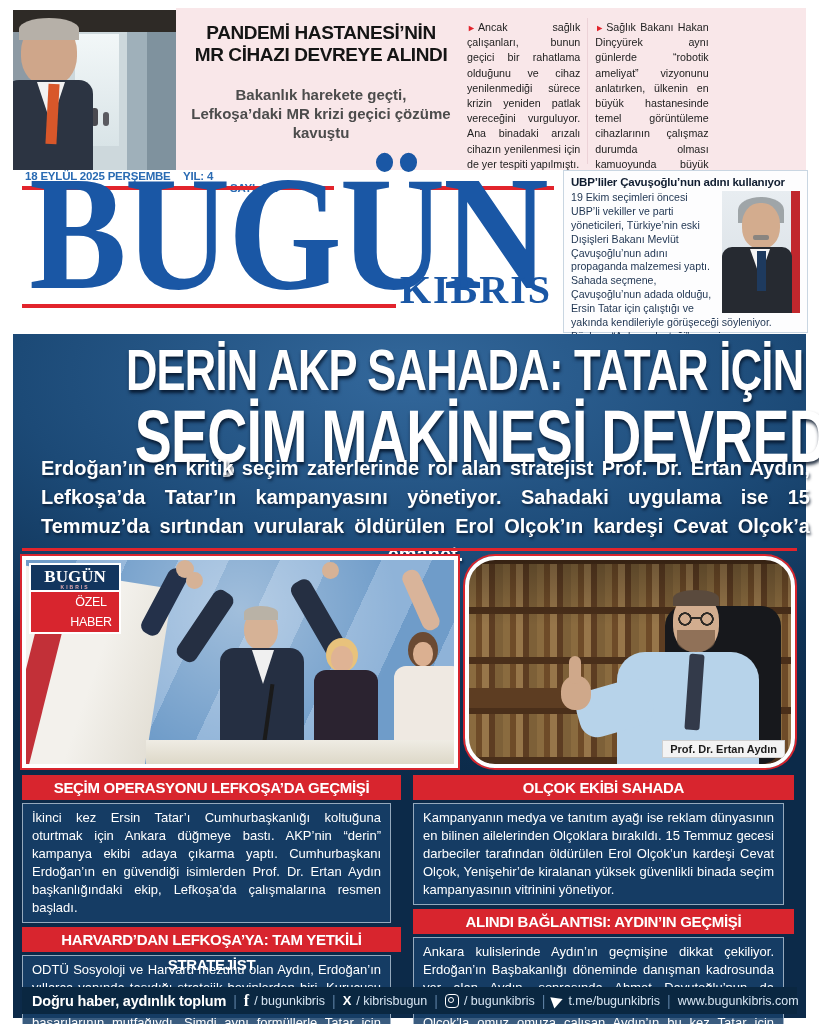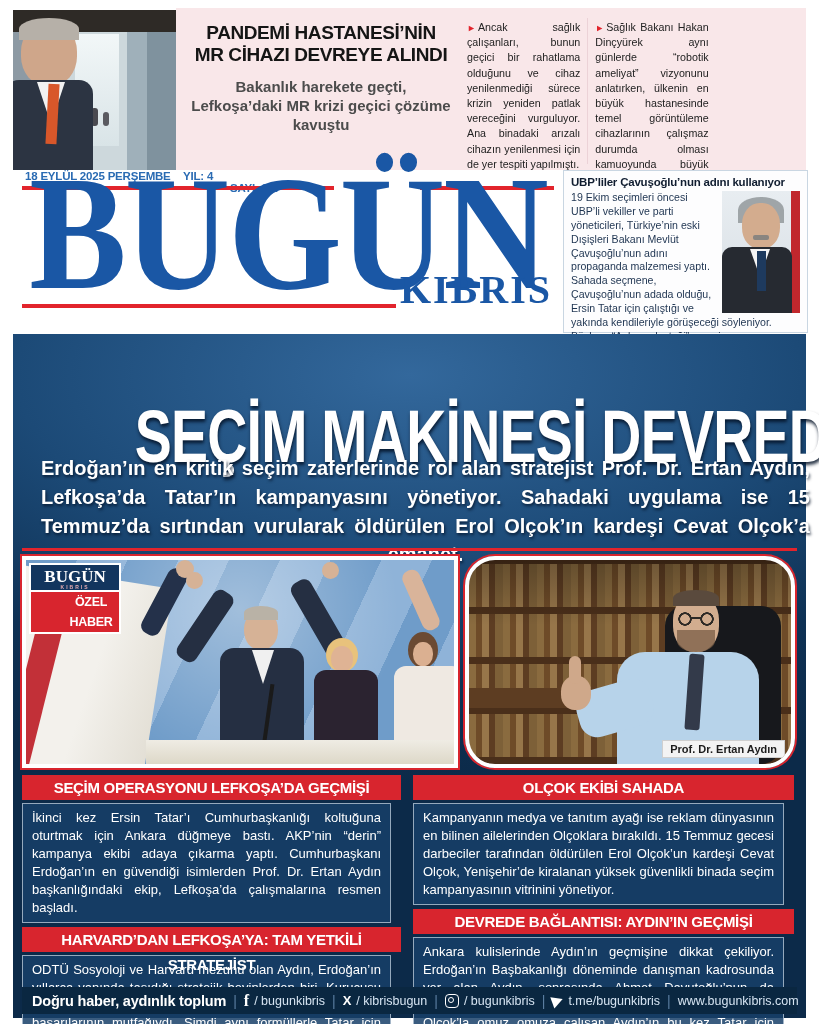--- a/index.html
+++ b/index.html
@@ -10,21 +10,21 @@
   
   #top-strip{left:13px;top:8px;width:793px;height:162px;}
   #top-photo{left:0;top:2px;width:163px;height:160px;overflow:hidden;
     background:
       linear-gradient(#2e2a26 0 14%,rgba(0,0,0,0) 14%),
       linear-gradient(90deg,#8d9aa4 0 18%,#aebcc4 18% 30%,#cdd8dc 30% 70%,#9fb0ba 70% 82%,#7f929e 82%),
       linear-gradient(#b9c6cc,#8196a2);}
   #pink-box{left:163px;top:0;width:630px;height:162px;background:#f9e7e9;}
   #top-headline-block{left:14px;top:14px;width:262px;text-align:center;}
   #top-headline{font-size:19px;font-weight:bold;color:#151515;line-height:1.16;letter-spacing:-0.4px;}
-  #top-subhead{margin-top:12px;font-size:15px;font-weight:bold;color:#4c4c4c;line-height:1.25;}
+  #top-subhead{margin-top:20px;font-size:15px;font-weight:bold;color:#4c4c4c;line-height:1.25;}
   #top-cols{left:284px;top:10px;width:340px;height:146px;display:flex;}
   .top-col{width:33.33%;padding:2px 7px 0 7px;font-size:10.7px;line-height:1.42;color:#222;text-align:justify;}
   .top-col + .top-col{border-left:1px solid #ecd2d7;}
   .bullet-marker{color:#e2242c;font-size:9px;margin-right:2px;}
 
   
   #dateline{left:25px;top:170px;width:530px;height:15px;color:#2a6bb3;font-weight:bold;font-size:11.5px;letter-spacing:-0.2px;}
   #date-text{left:0;top:0;}
   #year-text{left:158px;top:0;}
   #issue-text{left:205px;top:12px;}
@@ -76,21 +76,21 @@
       linear-gradient(#6f4c2a,#7d5732); border-radius: 30px;}
   .shape{position:absolute;}
 
   
   #badge{left:3px;top:3px;width:92px;}
   #badge-brand{background:#12355e;border:2px solid #fff;color:#fff;text-align:center;
     font-family:"Liberation Serif",serif;font-weight:bold;font-size:17px;line-height:1.25;padding:1px 0 0 0;}
   #badge-brand-sub{display:block;font-family:"Liberation Sans",sans-serif;font-size:5px;color:#e2aab0;
     letter-spacing:2px;line-height:0.9;margin-top:-2px;}
   #badge-label{background:#d8252e;border:2px solid #fff;border-top:none;color:#fff;text-align:center;
-    font-weight:bold;font-size:12.5px;line-height:1.6;letter-spacing:-0.3px;padding-left:32px;}
+    font-weight:normal;font-size:12.5px;line-height:1.6;letter-spacing:-0.3px;padding-left:32px;}
 
   #photo-caption{right:6px;bottom:6px;background:#f3f3f3;color:#1c1c1c;font-weight:bold;font-size:11px;
     padding:2px 7px;border:1px solid #cfcfcf;}
 
   
   .col{position:absolute;top:441px;}
   #col-left{left:9px;width:379px;}
   #col-right{left:400px;width:381px;}
   .sec-title{background:#d8252e;color:#fff;font-weight:bold;font-size:15px;letter-spacing:-0.3px;
     text-align:center;line-height:25px;height:25px;}
@@ -163,20 +163,21 @@
       <div class="shape" style="left:31px;top:44px;width:16px;height:5px;background:#8a8580;border-radius:2px;"></div>
       <div class="shape" style="left:0;top:56px;width:70px;height:66px;background:#262a31;border-radius:10px 10px 0 0;"></div>
       <div class="shape" style="left:28px;top:58px;width:20px;height:28px;background:#f4f4f4;clip-path:polygon(0 0,100% 0,50% 100%);"></div>
       <div class="shape" style="left:35px;top:60px;width:9px;height:40px;background:#1e3a5e;"></div>
     </div>
     <div id="sidebar-body">19 Ekim seçimleri öncesi UBP’li vekiller ve parti yöneticileri, Türkiye’nin eski Dışişleri Bakanı Mevlüt Çavuşoğlu’nun adını propaganda malzemesi yaptı. Sahada seçmene, Çavuşoğlu’nun adada olduğu, Ersin Tatar için çalıştığı ve yakında kendileriyle görüşeceği söyleniyor. Böylece “Ankara desteği” mesajı seçmene doğrudan verilmek isteniyor.</div>
   </div>
 
   <div id="main-box" class="abs">
 
+    <div id="hl1" class="abs hl-line"><span class="hl-inner">DERİN AKP SAHADA: TATAR İÇİN</span></div>
     <div id="hl2" class="abs hl-line"><span class="hl-inner">SEÇİM MAKİNESİ DEVREDE</span></div>
 
     <div id="main-subhead" class="abs">Erdoğan’ın en kritik seçim zaferlerinde rol alan stratejist Prof. Dr. Ertan Aydın, Lefkoşa’da Tatar’ın kampanyasını yönetiyor. Sahadaki uygulama ise 15 Temmuz’da sırtından vurularak öldürülen Erol Olçok’ın kardeşi Cevat Olçok’a emanet.</div>
 
     <div id="photos-divider" class="abs"></div>
 
     <div id="photo-left" class="abs photo-frame">
       <div class="shape" style="left:-18px;top:16px;width:150px;height:200px;background:linear-gradient(100deg,#f3f1ec 55%,#e2ded4);transform:rotate(9deg);"></div>
       <div class="shape" style="left:-6px;top:40px;width:26px;height:190px;background:#c23038;transform:rotate(14deg);"></div>
       <div class="shape" style="left:128px;top:6px;width:20px;height:72px;background:#24314a;transform:rotate(28deg);border-radius:8px;"></div>
@@ -223,21 +224,21 @@
     <div id="col-left" class="col">
       <div class="sec-title">SEÇİM OPERASYONU LEFKOŞA’DA GEÇMİŞİ</div>
       <div class="sec-body short">İkinci kez Ersin Tatar’ı Cumhurbaşkanlığı koltuğuna oturtmak için Ankara düğmeye bastı. AKP’nin “derin” kampanya ekibi adaya çıkarma yaptı. Cumhurbaşkanı Erdoğan’ın en güvendiği isimlerden Prof. Dr. Ertan Aydın başkanlığındaki ekip, Lefkoşa’da çalışmalarına resmen başladı.</div>
       <div class="sec-title">HARVARD’DAN LEFKOŞA’YA: TAM YETKİLİ STRATEJİST</div>
       <div class="sec-body tall">ODTÜ Sosyoloji ve Harvard mezunu olan Aydın, Erdoğan’ın yıllarca yanında taşıdığı stratejik beyinlerden biri. Kurucusu olduğu Pollmark araştırma şirketi, AKP’nin en kritik seçim başarılarının mutfağıydı. Şimdi aynı formüllerle Tatar için çalışıyor. Aydın, Lefkoşa’da kaldığı meşhur bir otelden işleri yönetiyor.</div>
     </div>
 
     <div id="col-right" class="col">
       <div class="sec-title">OLÇOK EKİBİ SAHADA</div>
       <div class="sec-body short">Kampanyanın medya ve tanıtım ayağı ise reklam dünyasının en bilinen ailelerinden Olçoklara bırakıldı. 15 Temmuz gecesi darbeciler tarafından öldürülen Erol Olçok’un kardeşi Cevat Olçok, Yenişehir’de kiralanan yüksek güvenlikli binada seçim kampanyasının vitrinini yönetiyor.</div>
-      <div class="sec-title">DEVREDE BAĞLANTISI: AYDIN’IN GEÇMİŞİ</div>
+      <div class="sec-title">ALINDI BAĞLANTISI: AYDIN’IN GEÇMİŞİ</div>
       <div class="sec-body tall">Ankara kulislerinde Aydın’ın geçmişine dikkat çekiliyor. Erdoğan’ın Başbakanlığı döneminde danışman kadrosunda yer alan Aydın, sonrasında Ahmet Davutoğlu’nun da Başdanışmanıydı. Ankara milletvekili seçildi. Uzun yıllar Erol Olçok’la omuz omuza çalışan Aydın’ın bu kez Tatar için sahaya indiği belirtiliyor.</div>
     </div>
 
     <div id="footer-bar" class="abs">
       <span id="footer-slogan">Doğru haber, aydınlık toplum</span>
       <span class="footer-sep">|</span>
       <span class="soc">
           <span class="fb-glyph">f</span>
           <span>/ bugunkibris</span>
         </span>

